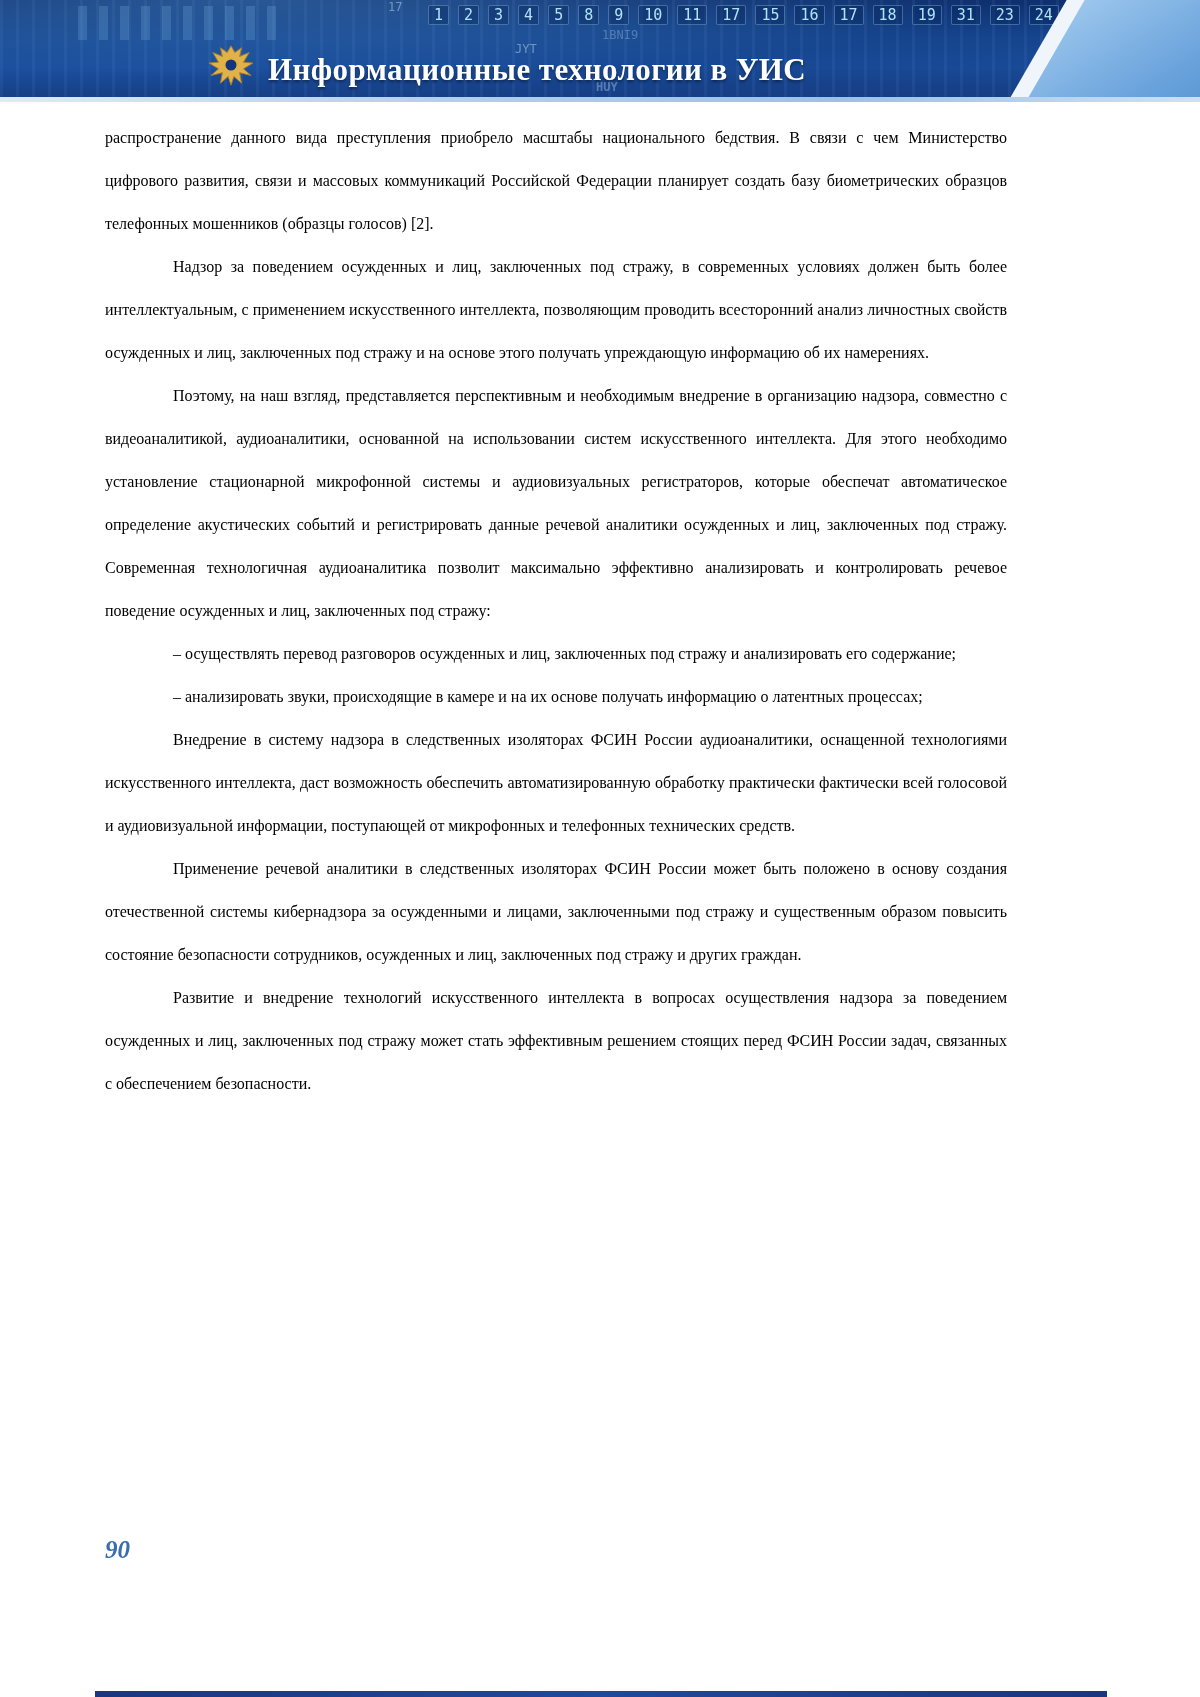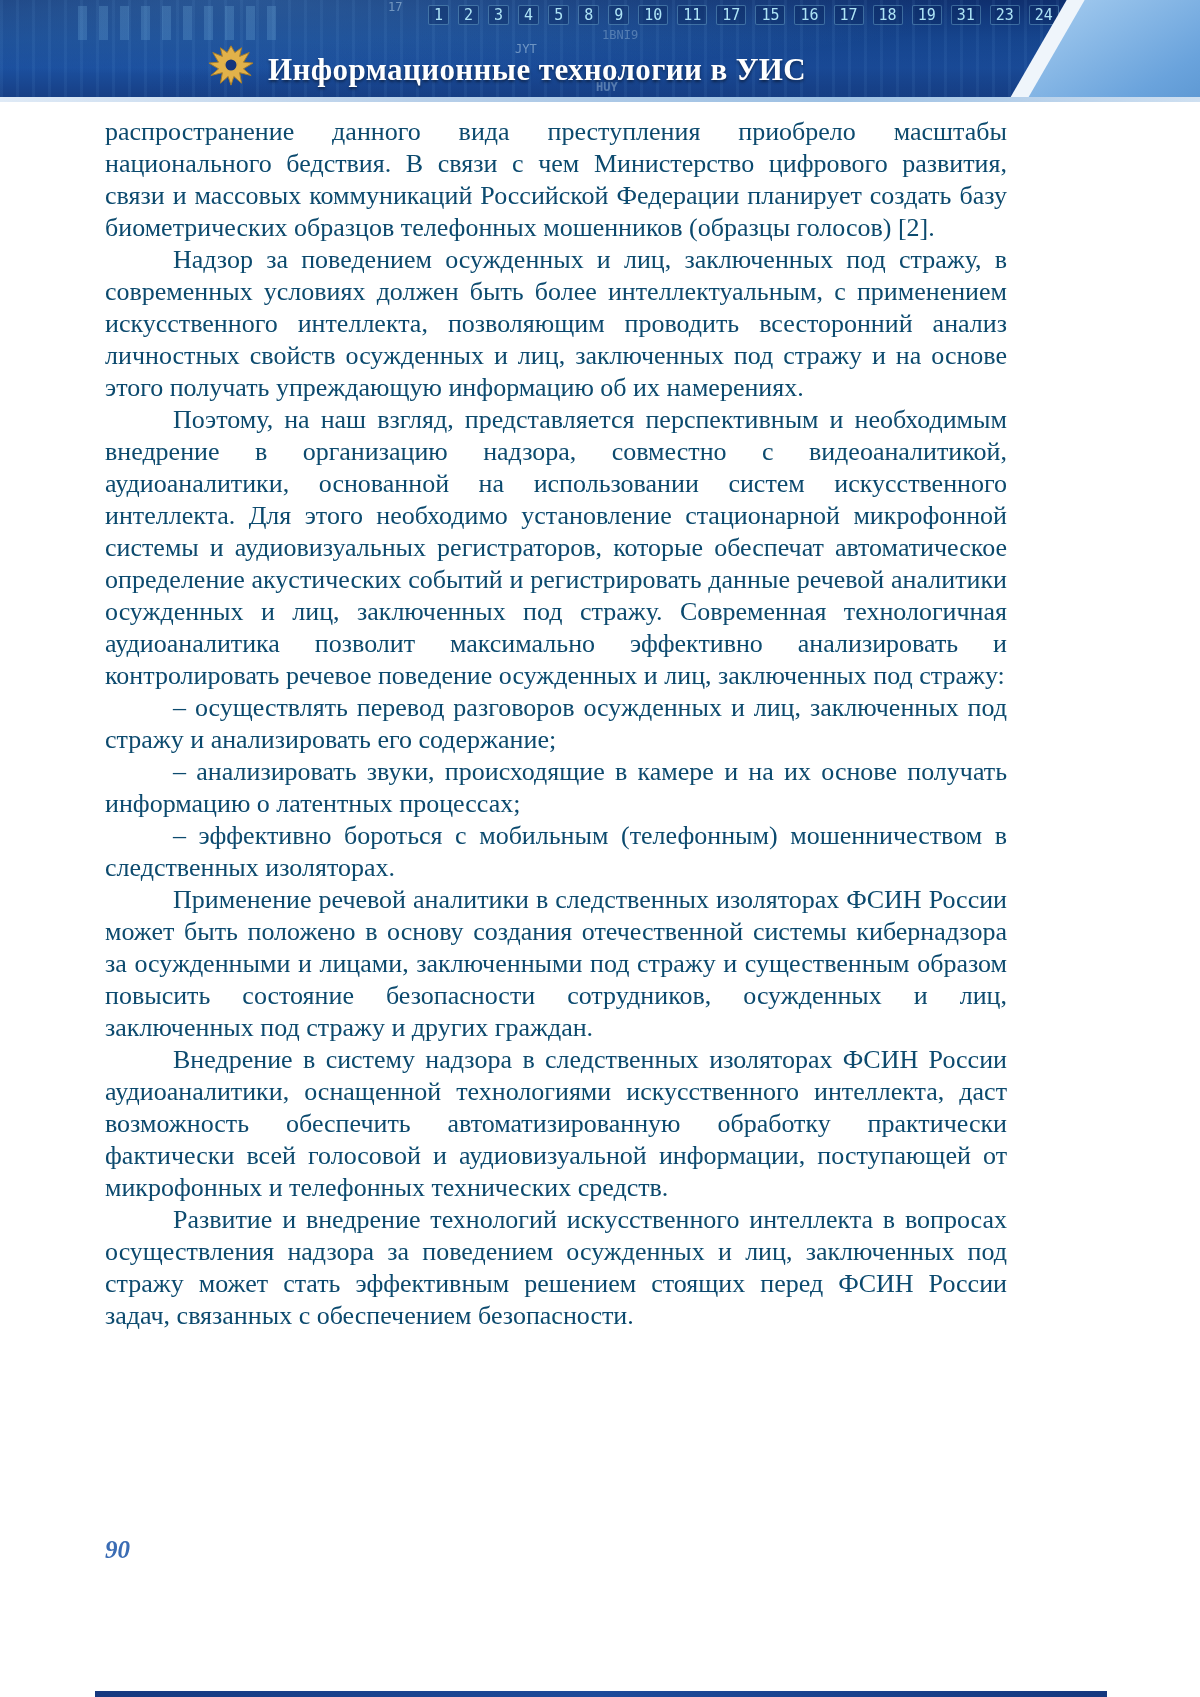--- a/index.html
+++ b/index.html
@@ -71,22 +71,22 @@
   .diag-deep  { right: -120px; width: 230px; background: #2a62ae; }
   .diag-light { right: -50px;  width: 200px; background: linear-gradient(135deg, #a6cdf0 0%, #6aa3dc 60%, #4f8cc9 100%); }
   .diag-white { right: 148px;  width: 20px;  background: #eff5fb; }
 
   .banner-sep { height: 5px; background: linear-gradient(90deg, #dfeaf6 0%, #b7cfe9 35%, #9dc0e3 70%, #cfe0f1 100%); }
 
   
   .article {
     position: absolute;
     top: 116px; left: 105px; width: 902px;
-    font-size: 26px; line-height: 32px;
-    color: #0c4a6e;
+    font-size: 16px; line-height: 43px;
+    color: #000000;
   }
   .article p.para { text-align: justify; text-align-last: left; }
   .article p.indent { text-indent: 68px; }
 
   
   .page-number {
     position: absolute; top: 1536px; left: 105px; width: 902px;
     text-align: left;
     color: #3a6cb4; font-size: 25px; font-weight: bold; font-style: italic;
   }
@@ -144,22 +144,21 @@
     </div>
   </header>
   <div class="banner-sep"></div>
 
   <main class="article">
       <p class="para">распространение данного вида преступления приобрело масштабы национального бедствия. В связи с чем Министерство цифрового развития, связи и массовых коммуникаций Российской Федерации планирует создать базу биометрических образцов телефонных мошенников (образцы голосов) [2].</p>
       <p class="para indent">Надзор за поведением осужденных и лиц, заключенных под стражу, в современных условиях должен быть более интеллектуальным, с применением искусственного интеллекта, позволяющим проводить всесторонний анализ личностных свойств осужденных и лиц, заключенных под стражу и на основе этого получать упреждающую информацию об их намерениях.</p>
       <p class="para indent">Поэтому, на наш взгляд, представляется перспективным и необходимым внедрение в организацию надзора, совместно с видеоаналитикой, аудиоаналитики, основанной на использовании систем искусственного интеллекта. Для этого необходимо установление стационарной микрофонной системы и аудиовизуальных регистраторов, которые обеспечат автоматическое определение акустических событий и регистрировать данные речевой аналитики осужденных и лиц, заключенных под стражу. Современная технологичная аудиоаналитика позволит максимально эффективно анализировать и контролировать речевое поведение осужденных и лиц, заключенных под стражу:</p>
       <p class="para indent">– осуществлять перевод разговоров осужденных и лиц, заключенных под стражу и анализировать его содержание;</p>
       <p class="para indent">– анализировать звуки, происходящие в камере и на их основе получать информацию о латентных процессах;</p>
-      <p class="para indent">– эффективно бороться с мобильным (телефонным) мошенничеством в следственных изоляторах.</p>
+      <p class="para indent">Внедрение в систему надзора в следственных изоляторах ФСИН России аудиоаналитики, оснащенной технологиями искусственного интеллекта, даст возможность обеспечить автоматизированную обработку практически фактически всей голосовой и аудиовизуальной информации, поступающей от микрофонных и телефонных технических средств.</p>
       <p class="para indent">Применение речевой аналитики в следственных изоляторах ФСИН России может быть положено в основу создания отечественной системы кибернадзора за осужденными и лицами, заключенными под стражу и существенным образом повысить состояние безопасности сотрудников, осужденных и лиц, заключенных под стражу и других граждан.</p>
-      <p class="para indent">Внедрение в систему надзора в следственных изоляторах ФСИН России аудиоаналитики, оснащенной технологиями искусственного интеллекта, даст возможность обеспечить автоматизированную обработку практически фактически всей голосовой и аудиовизуальной информации, поступающей от микрофонных и телефонных технических средств.</p>
       <p class="para indent">Развитие и внедрение технологий искусственного интеллекта в вопросах осуществления надзора за поведением осужденных и лиц, заключенных под стражу может стать эффективным решением стоящих перед ФСИН России задач, связанных с обеспечением безопасности.</p>
     </main>
 
   <div class="page-number">90</div>
   <div class="bottom-rule"></div>
 
 </div>
 
 </body></html>

